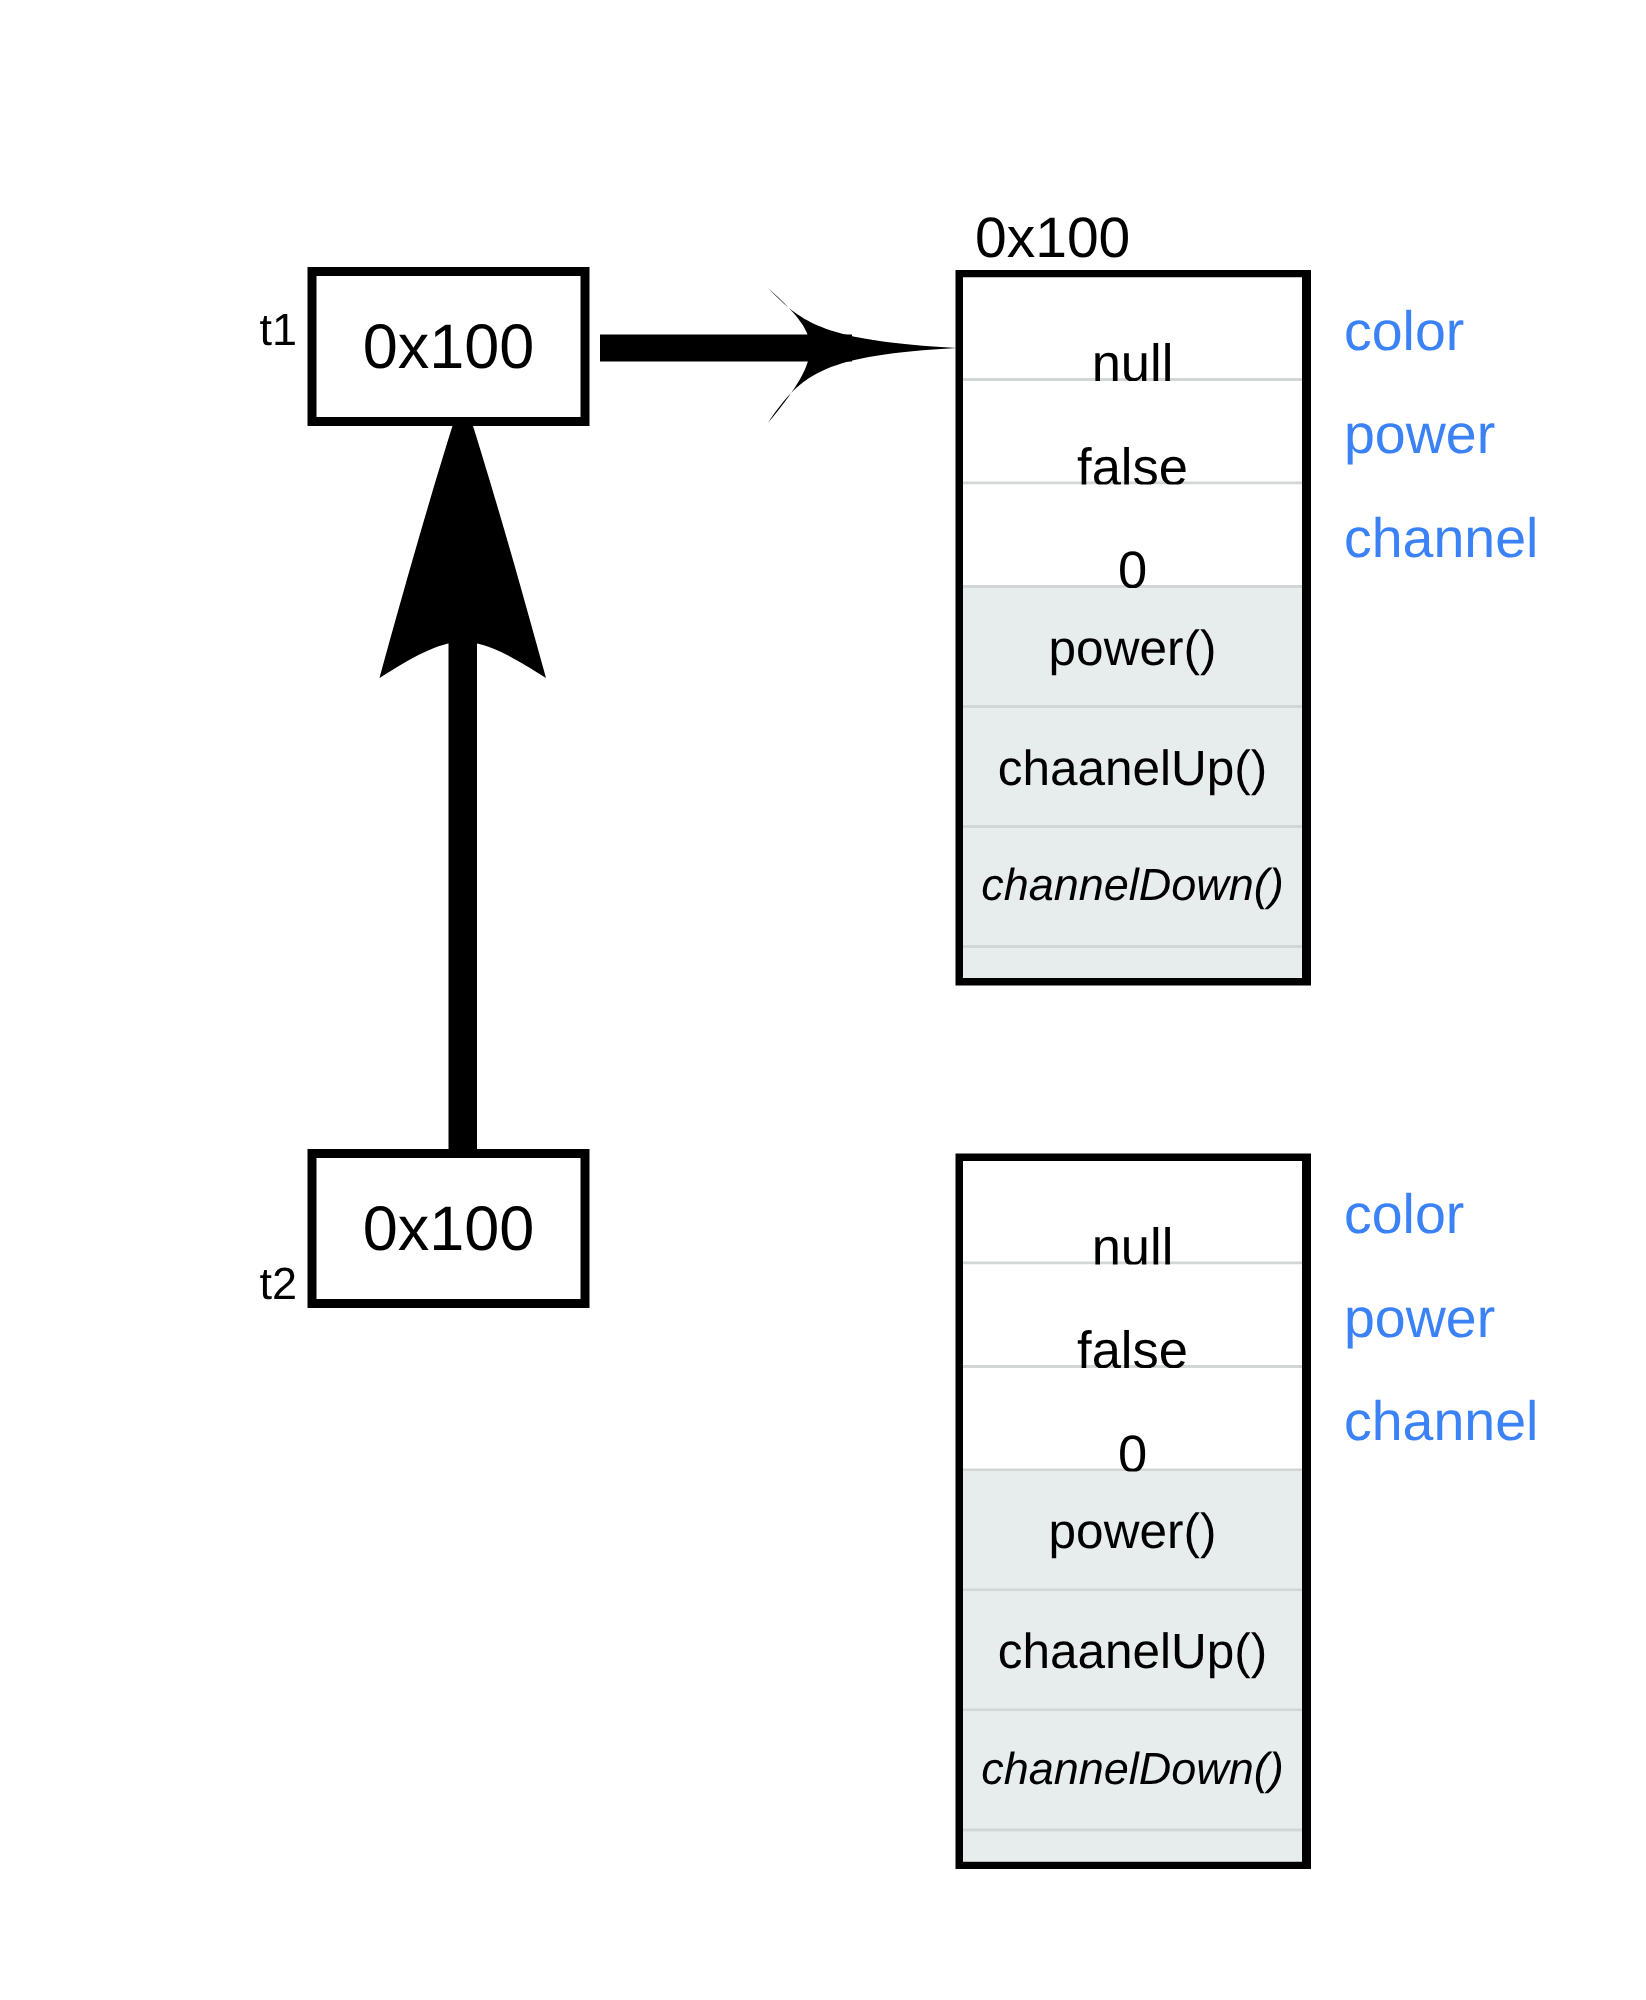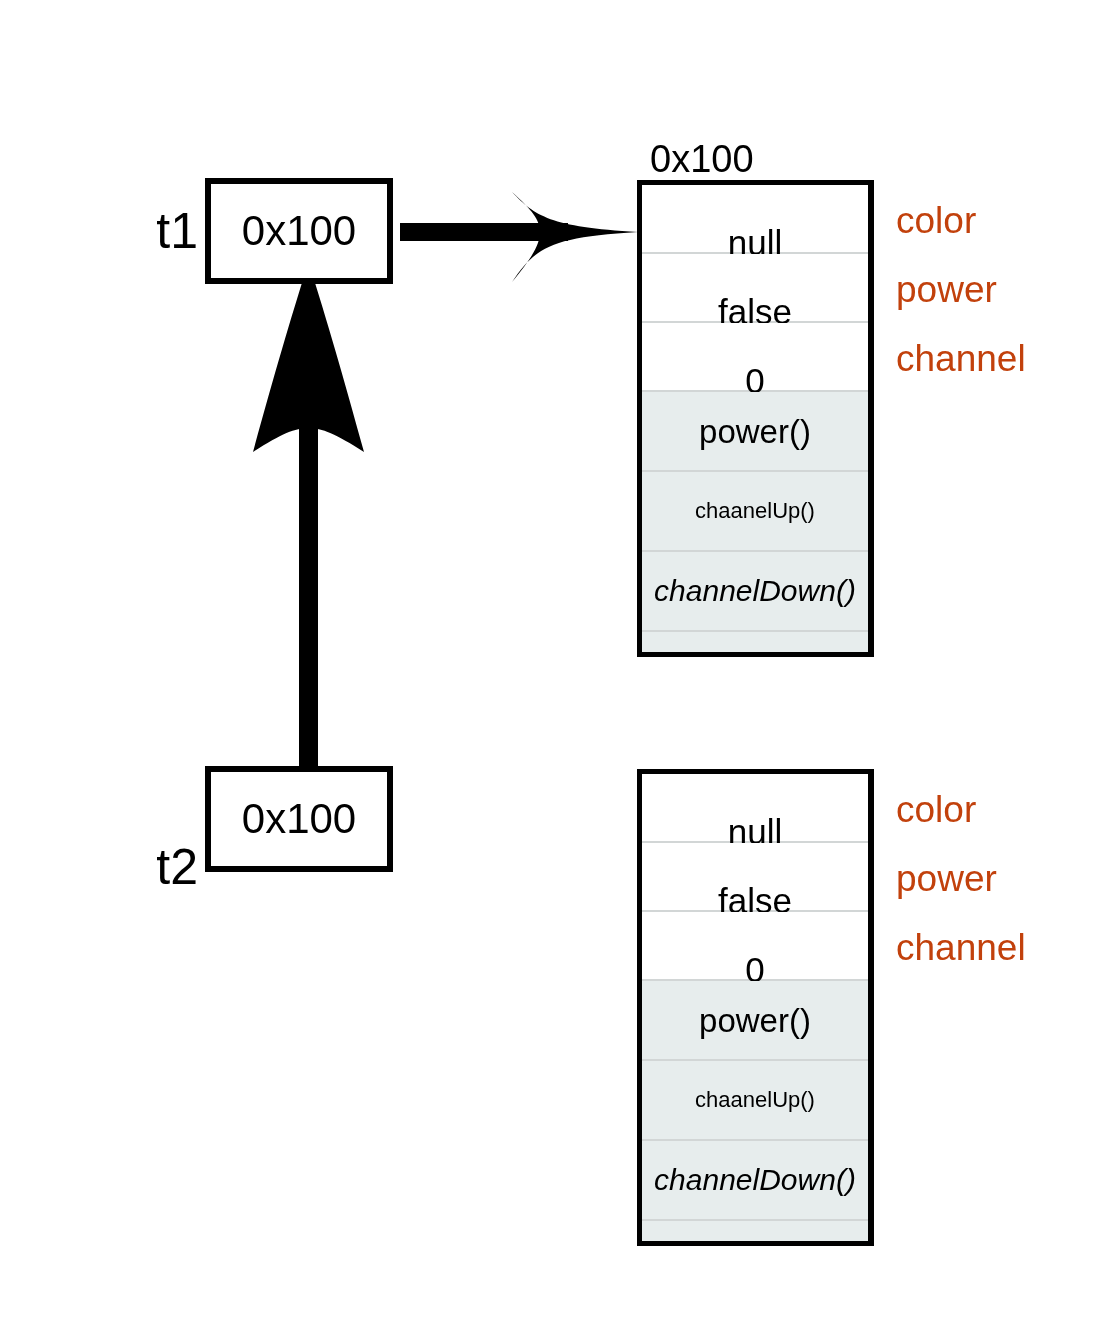--- a/index.html
+++ b/index.html
@@ -17,21 +17,21 @@
   }
 
   .canvas {
     position: absolute;
     inset: 0;
   }
 
   
   .var-label {
     position: absolute;
-    font-size: 50px;
+    font-size: 30px;
     line-height: 1;
     color: #000;
     white-space: nowrap;
     text-align: right;
   }
   .var-box {
     position: absolute;
     box-sizing: border-box;
     border: 6px solid #000;
     background: #fff;
@@ -100,33 +100,33 @@
     background: #e7eded;
     height: 80px;
     border-bottom: 2px solid #d2d6d6;
   }
   .obj-row.method:last-child { border-bottom: none; }
   .obj-row.method .cell {
     font-size: 33px;
     line-height: 1;
     white-space: nowrap;
   }
-  .obj-row.method.m2 .cell { font-size: 22px; }
+  .obj-row.method.m2 .cell { font-size: 33px; }
   .obj-row.method.m3 .cell { font-size: 30px; font-style: italic; }
   .obj-table .methods-pad {
     height: 20px;
     background: #e7eded;
   }
 
   .obj-label {
     position: absolute;
     font-size: 37px;
     line-height: 1;
     white-space: nowrap;
-    color: #c2410c;
+    color: #3b82f6;
   }
 
   #obj1-addr { left: 650px; top: 140px; }
   #obj1-table { left: 637px; top: 180px; }
   #obj2-addr { left: 650px; top: 728px; margin-top: 39px; }
   #obj2-table { left: 637px; top: 769px; }
 </style>
 </head>
 <body>
 

